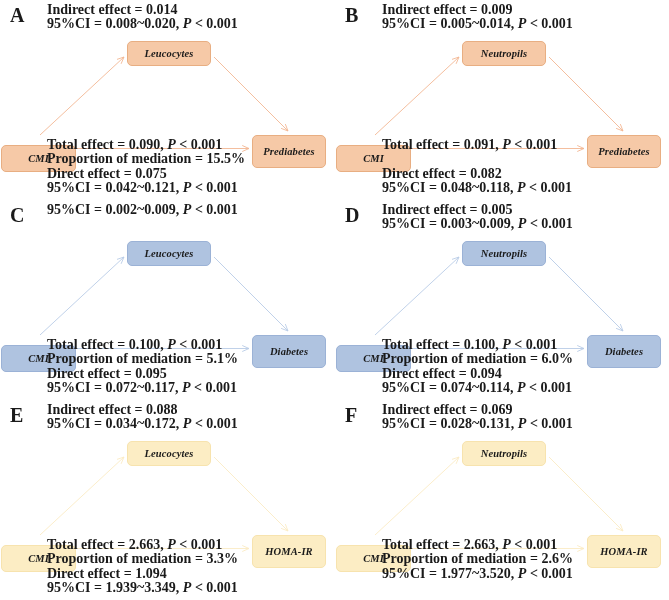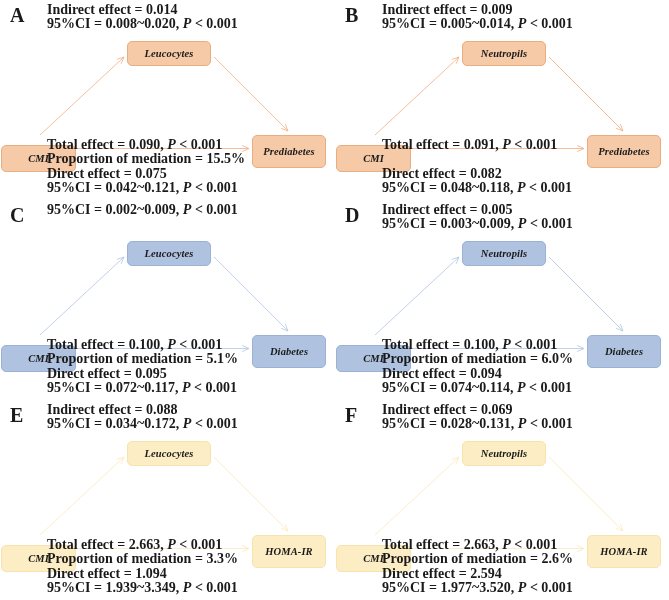--- a/index.html
+++ b/index.html
@@ -253,17 +253,16 @@
       <div class="node node-outcome" style="background: rgb(252, 237, 196); border: 1px solid rgb(247, 227, 174);">HOMA-IR</div>
       <div class="txt txt-top">
         <div>Indirect effect = 0.069</div>
         <div>95%CI = 0.028~0.131, <span class="ital">P</span> &lt; 0.001</div>
       </div>
       <div class="txt txt-mid">
         <div>Total effect = 2.663, <span class="ital">P</span> &lt; 0.001</div>
         <div>Proportion of mediation = 2.6%</div>
       </div>
       <div class="txt txt-bot">
-        <div>Direct effect = 2.594</div>
         <div>95%CI = 1.977~3.520, <span class="ital">P</span> &lt; 0.001</div>
       </div>
     </div>
   </div>
 
 </body></html>

